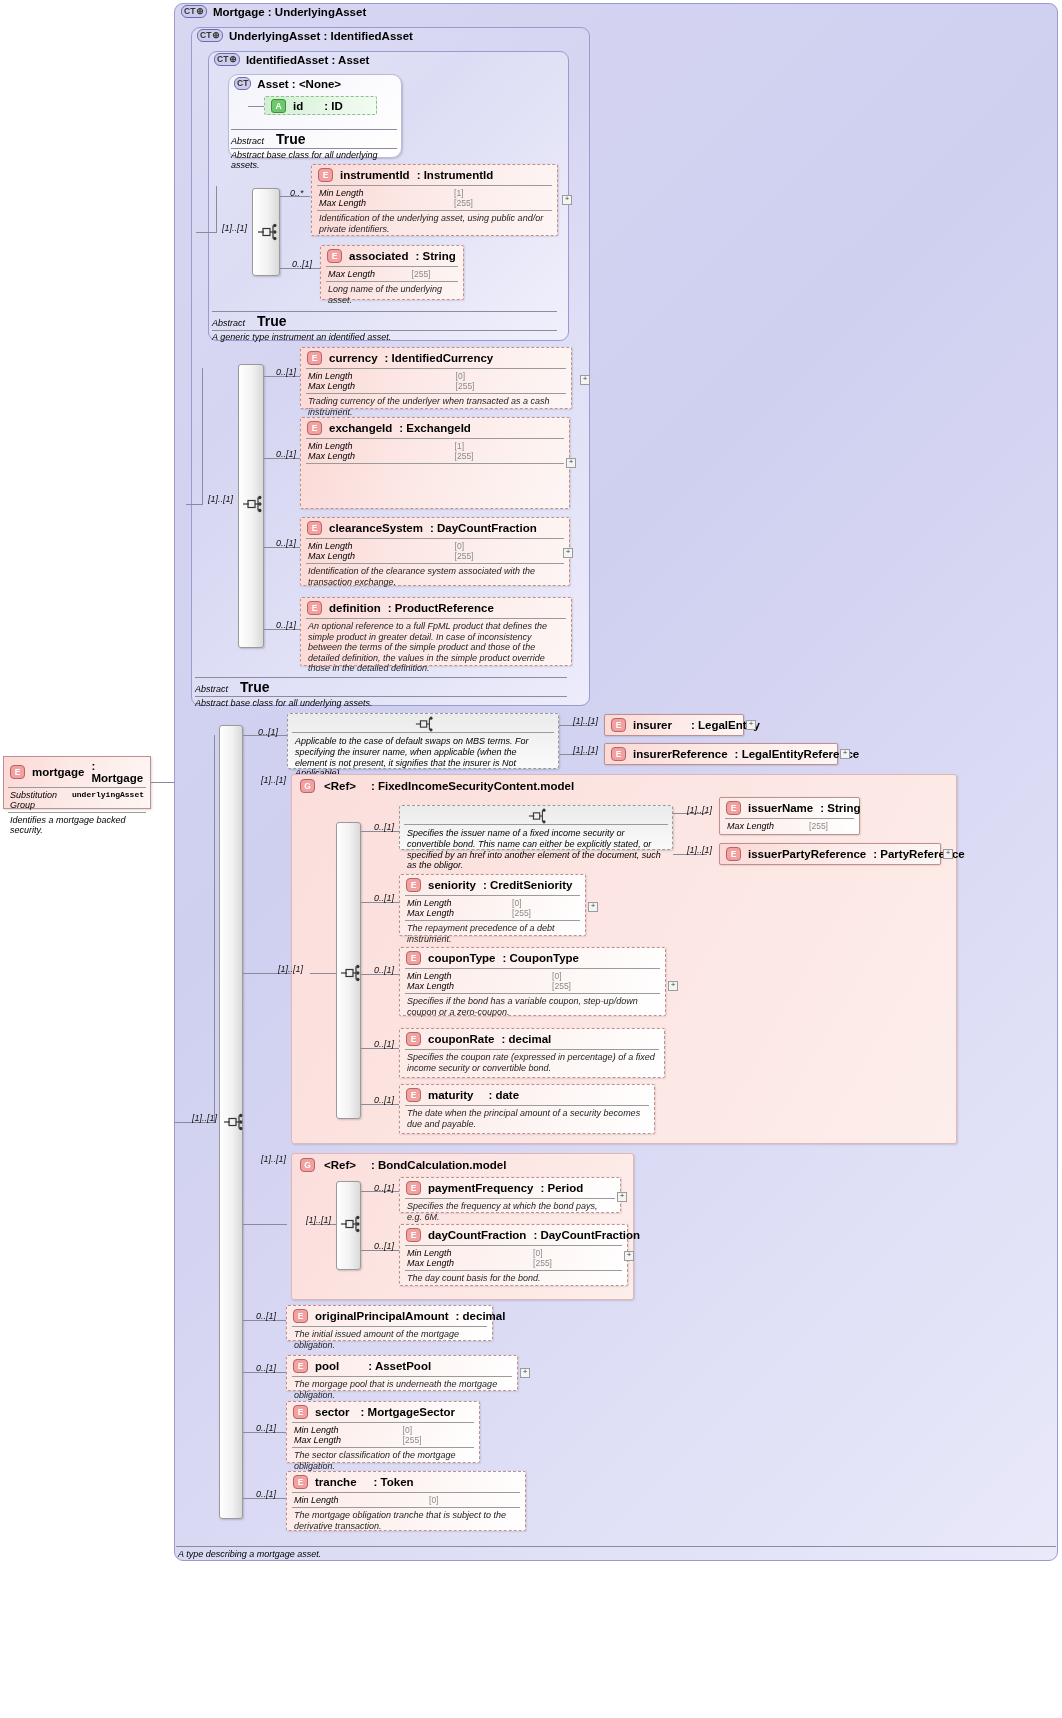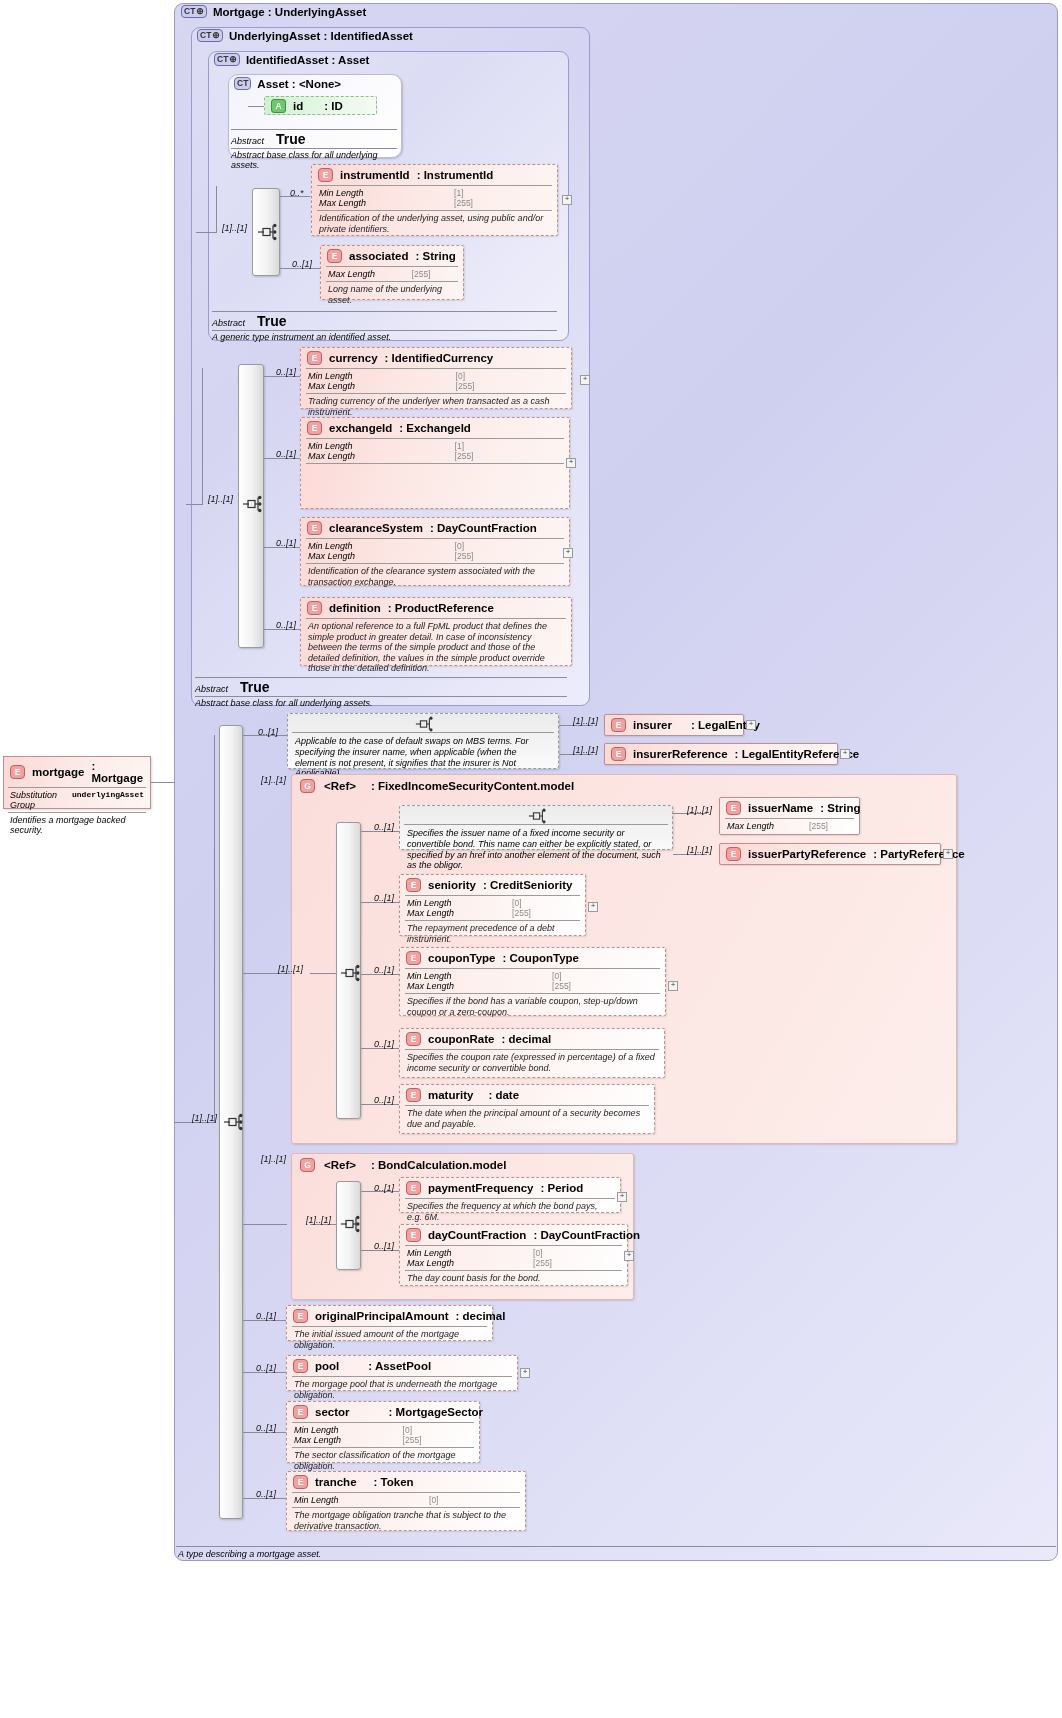--- a/index.html
+++ b/index.html
@@ -22,21 +22,21 @@
            border:1px solid #6b6bb0; border-radius:4px; background:#ccccec;
            font-size:8.5px; font-weight:bold; color:#222; letter-spacing:0; padding:0 2px;
            height:13px; min-width:17px; line-height:11px; }
   .badge.plus::after { content:"\2295"; font-size:9px; margin-left:1px; }
   .badge.e { background:#f2a0a0; border:1px solid #b86464; color:#fff;
              width:15px; height:14px; min-width:15px; }
   .badge.a { background:#6cc96c; border:1px solid #3f8f3f; color:#fff;
              width:15px; height:14px; min-width:15px; border-radius:3px;}
   .badge.g { background:#f2a0a0; border:1px solid #b86464; color:#fff;
              width:15px; height:14px; min-width:15px; }
-  .badge.ct { background:#ccccec; color:#333; }
+  .badge.ct { background:#ccccec; color:#333;border-radius:6px; }
 
   
   .node { position:absolute; border:1px dashed #c09090; border-radius:2px;
           background:linear-gradient(105deg,#fbd9d6 0%,#fce9e6 45%,#fdf6f4 100%);
           box-shadow:.5px .5px 1.5px rgba(0,0,0,.10); }
   .node.solid { border:1px solid #c09090; }
   .node.white { background:linear-gradient(105deg,#fdeae7 0%,#fdf4f2 50%,#ffffff 100%); }
   .node .nhead { display:flex; align-items:center; gap:7px; padding:3px 6px 3px 6px;
                  font-size:11.5px; font-weight:bold; white-space:nowrap; }
   .node .hr { height:1px; background:#9b9b9b; margin:0 5px; }
@@ -591,21 +591,21 @@
   <div class="doc">The morgage pool that is underneath the mortgage obligation.</div>
 </div>
 <div class="plusbtn" style="left:520px; top:1368px;"></div>
 
 <div class="ln lnh" style="left:243px; top:1432px; width:43px;"></div>
 <div class="card" style="left:256px; top:1423px;">0..[1]</div>
 <div class="node white" style="left:286px; top:1401px; width:194px; height:62px;">
   <div class="nhead">
     <span class="badge e">E</span>
     <span>sector</span>
-    <span style="margin-left:32px;">: MortgageSector</span>
+    <span style="margin-left:4px;">: MortgageSector</span>
   </div>
   <div class="hr"></div>
   <div class="facets">
     <b>Min Length</b>
     <span class="v">[0]</span>
     <b>Max Length</b>
     <span class="v">[255]</span>
   </div>
   <div class="hr"></div>
   <div class="doc">The sector classification of the mortgage obligation.</div>

